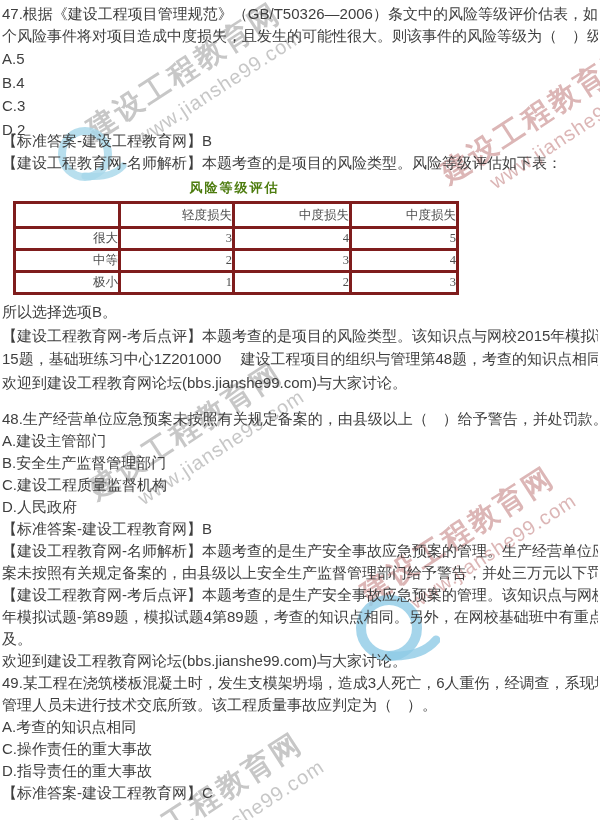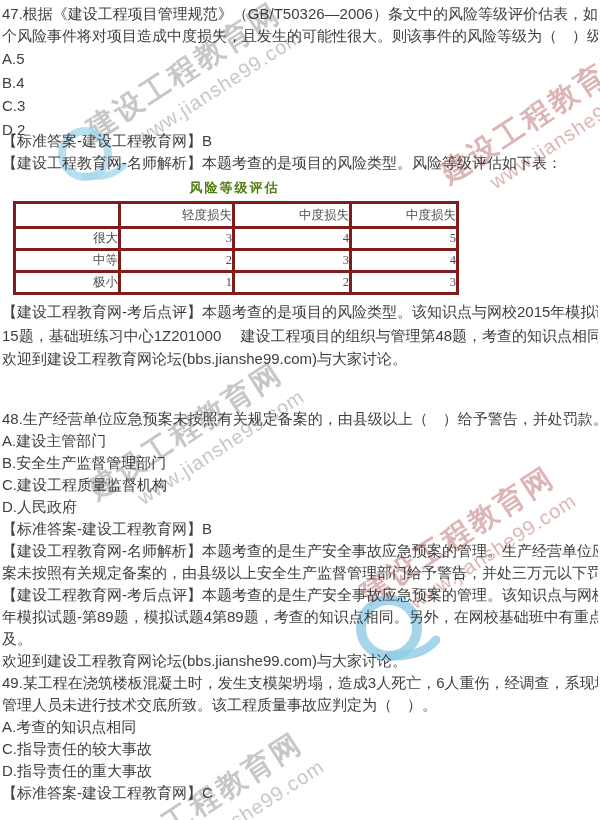--- a/index.html
+++ b/index.html
@@ -124,20 +124,21 @@
       <tr>
         <td>极小</td>
         <td>1</td>
         <td>2</td>
         <td>3</td>
       </tr>
     </tbody>
       </table>
 
     <div class="postblk">
+      <div class="ln">所以选择选项B。</div>
       <div class="ln">【建设工程教育网-考后点评】本题考查的是项目的风险类型。该知识点与网校2015年模拟试卷四</div>
       <div class="ln">15题，基础班练习中心1Z201000　 建设工程项目的组织与管理第48题，考查的知识点相同。另</div>
       <div class="ln">欢迎到建设工程教育网论坛(bbs.jianshe99.com)与大家讨论。</div>
     </div>
   </div>
 
   <div class="sec" id="sec2">
     <div class="ln">48.生产经营单位应急预案未按照有关规定备案的，由县级以上（　）给予警告，并处罚款。</div>
     <div class="ln">A.建设主管部门</div>
     <div class="ln">B.安全生产监督管理部门</div>
@@ -149,18 +150,18 @@
     <div class="ln">【建设工程教育网-考后点评】本题考查的是生产安全事故应急预案的管理。该知识点与网校2015</div>
     <div class="ln">年模拟试题-第89题，模拟试题4第89题，考查的知识点相同。另外，在网校基础班中有重点提</div>
     <div class="ln">及。</div>
     <div class="ln">欢迎到建设工程教育网论坛(bbs.jianshe99.com)与大家讨论。</div>
   </div>
 
   <div class="sec" id="sec3">
     <div class="ln">49.某工程在浇筑楼板混凝土时，发生支模架坍塌，造成3人死亡，6人重伤，经调查，系现场技术</div>
     <div class="ln">管理人员未进行技术交底所致。该工程质量事故应判定为（　）。</div>
     <div class="ln">A.考查的知识点相同</div>
-    <div class="ln">C.指导责任的较大事故</div>
+    <div class="ln">C.操作责任的重大事故</div>
     <div class="ln">D.指导责任的重大事故</div>
     <div class="ln">【标准答案-建设工程教育网】C</div>
   </div>
 
 </div>
 
 </body></html>

